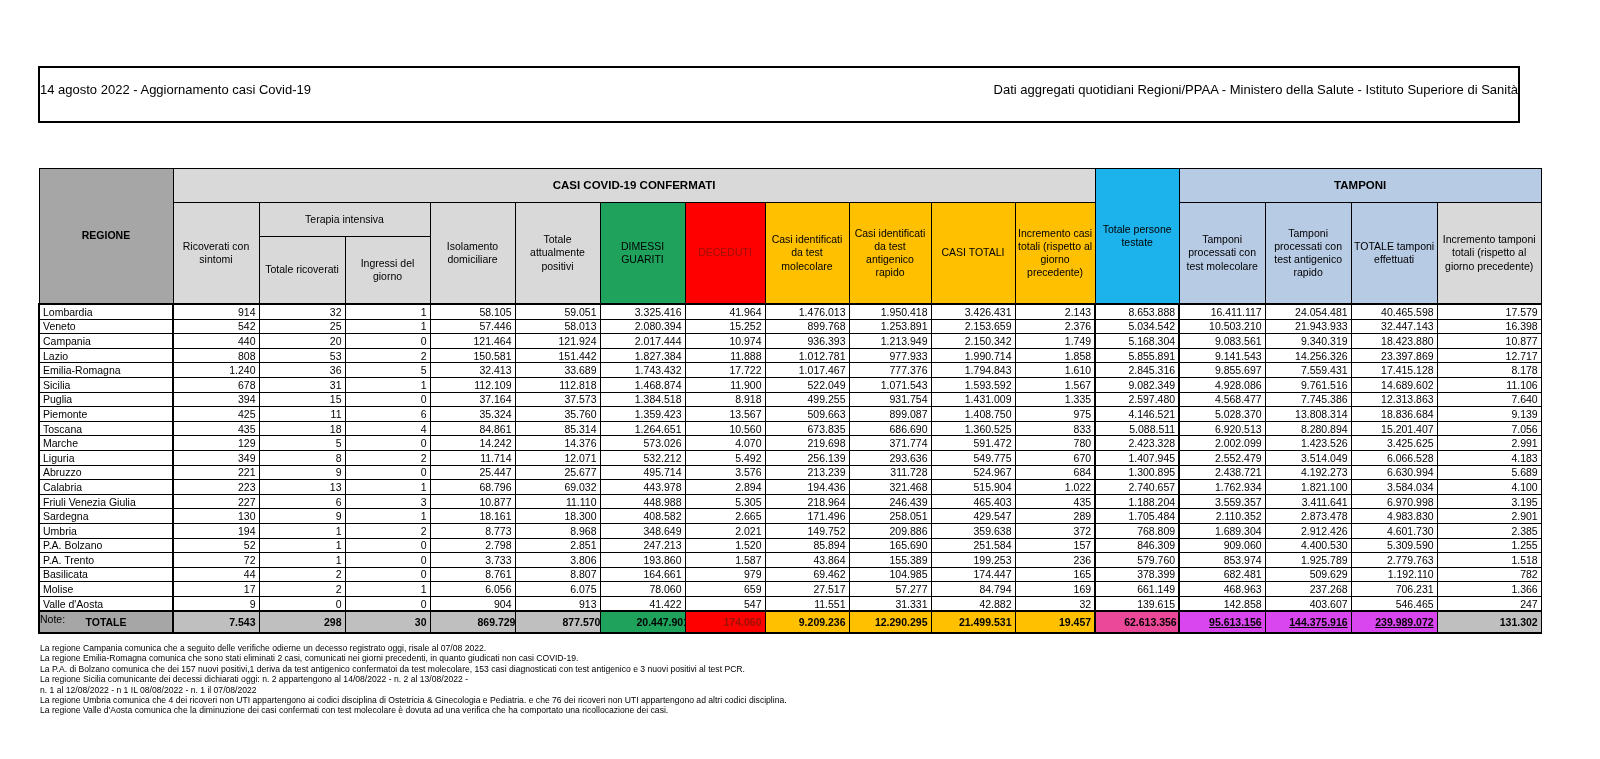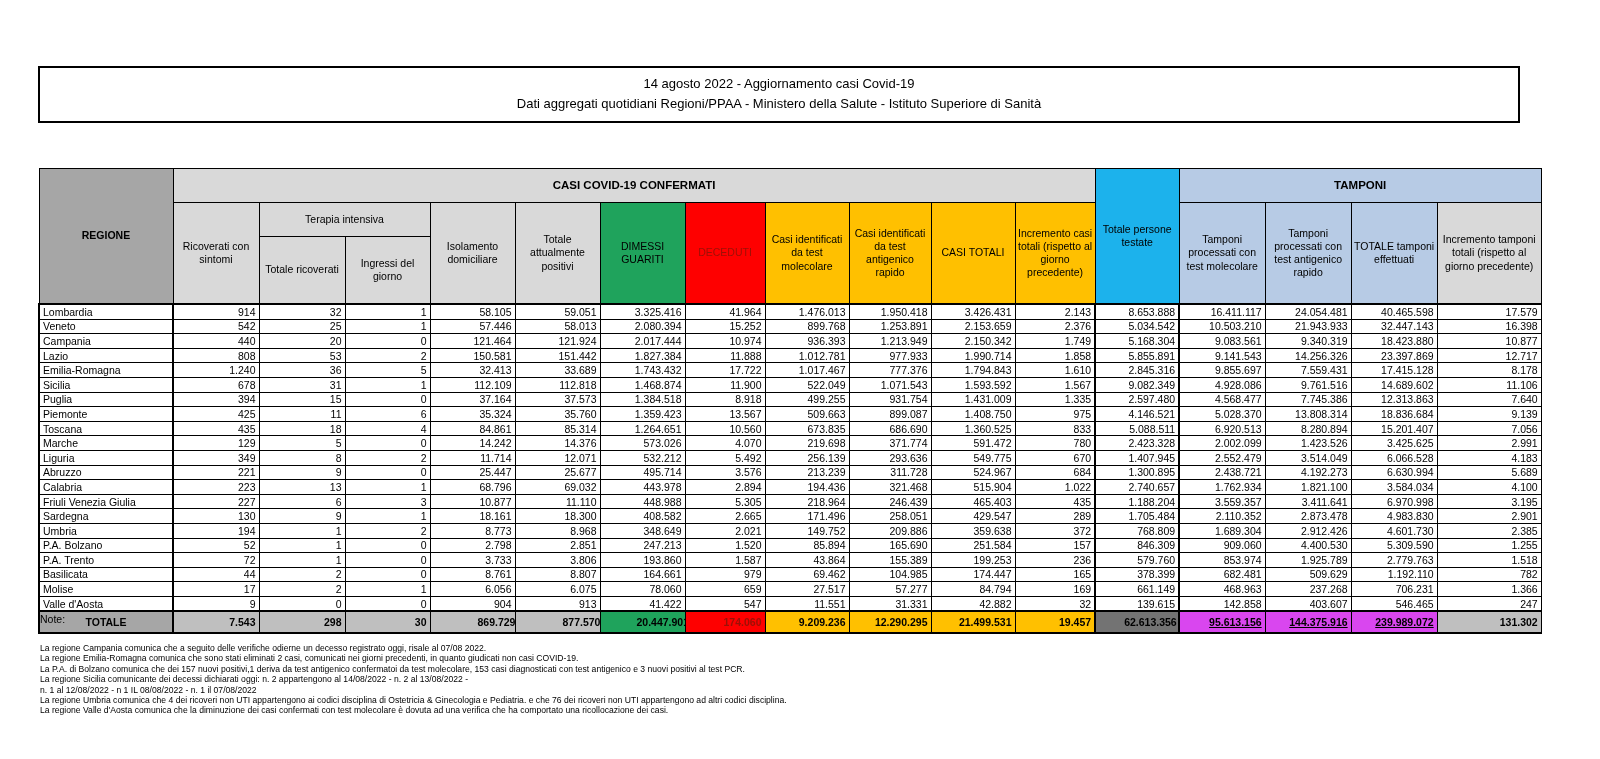--- a/index.html
+++ b/index.html
@@ -1,17 +1,17 @@
 <!DOCTYPE html>
 <html><head>
 <meta charset="utf-8">
 <style>
   html,body{margin:0;padding:0;background:#e8e8e8;}
   .page{position:relative;width:1600px;height:759px;background:#ffffff;font-family:"Liberation Sans",sans-serif;color:#000;overflow:hidden;}
-  .title-box{position:absolute;left:38px;top:66px;width:1482px;height:57px;border:2px solid #000;display:flex;flex-direction:column;justify-content:space-between;padding:8px 0 10px 0;box-sizing:border-box;}
+  .title-box{position:absolute;left:38px;top:66px;width:1482px;height:57px;border:2px solid #000;display:flex;flex-direction:row;justify-content:space-between;padding:14px 0 10px 0;box-sizing:border-box;}
   .title-line{text-align:center;font-size:13px;}
   table.covid{position:absolute;left:38px;top:168px;border-collapse:collapse;table-layout:fixed;width:1502px;font-size:10.5px;}
   table.covid th,table.covid td{border:1px solid #000;overflow:hidden;}
   thead th{font-weight:normal;text-align:center;vertical-align:middle;background:#d9d9d9;line-height:1.25;padding:6px 2px;}
   th.banner{font-weight:bold;font-size:11.5px;height:21px;}
   th.regione{background:#a6a6a6;font-weight:bold;border-right:2px solid #000;border-left:2px solid #000;}
   th.green{background:#1fa35c;}
   th.red{background:#fe0000;color:#9c1006;}
   th.yellow{background:#ffc000;}
   th.cyan{background:#1cb2ec;border-left:2px solid #000;border-right:2px solid #000;}
@@ -25,21 +25,21 @@
   tbody td.region{text-align:left;border-right:2px solid #000;border-left:2px solid #000;}
   tbody td.num{text-align:right;}
   tbody td.thickL{border-left:2px solid #000;}
   tbody td.thickR{border-right:2px solid #000;padding-left:28px;}
   tr.total td{border-top:2px solid #000;border-bottom:2px solid #000;font-weight:bold;height:20px;}
   tr.total td.label{background:#a6a6a6;text-align:center;margin-left:44px;}
   tr.total td.gray{background:#bfbfbf;padding-left:47px;}
   tr.total td.green{background:#1fa35c;padding-left:36px;}
   tr.total td.red{background:#fe0000;color:#9c1006;}
   tr.total td.yellow{background:#ffc000;}
-  tr.total td.cyan{background:#737373;}
+  tr.total td.cyan{background:#ec4899;}
   tr.total td.blue{background:#d946ef;text-decoration:underline;}
   .notes{position:absolute;left:40px;top:613px;width:1500px;}
   .notes-heading{font-size:10.5px;margin-bottom:18px;}
   .note-line{font-size:8.6px;line-height:10.4px;white-space:nowrap;}
 </style>
 </head>
 <body>
 
 <div class="page">
 

